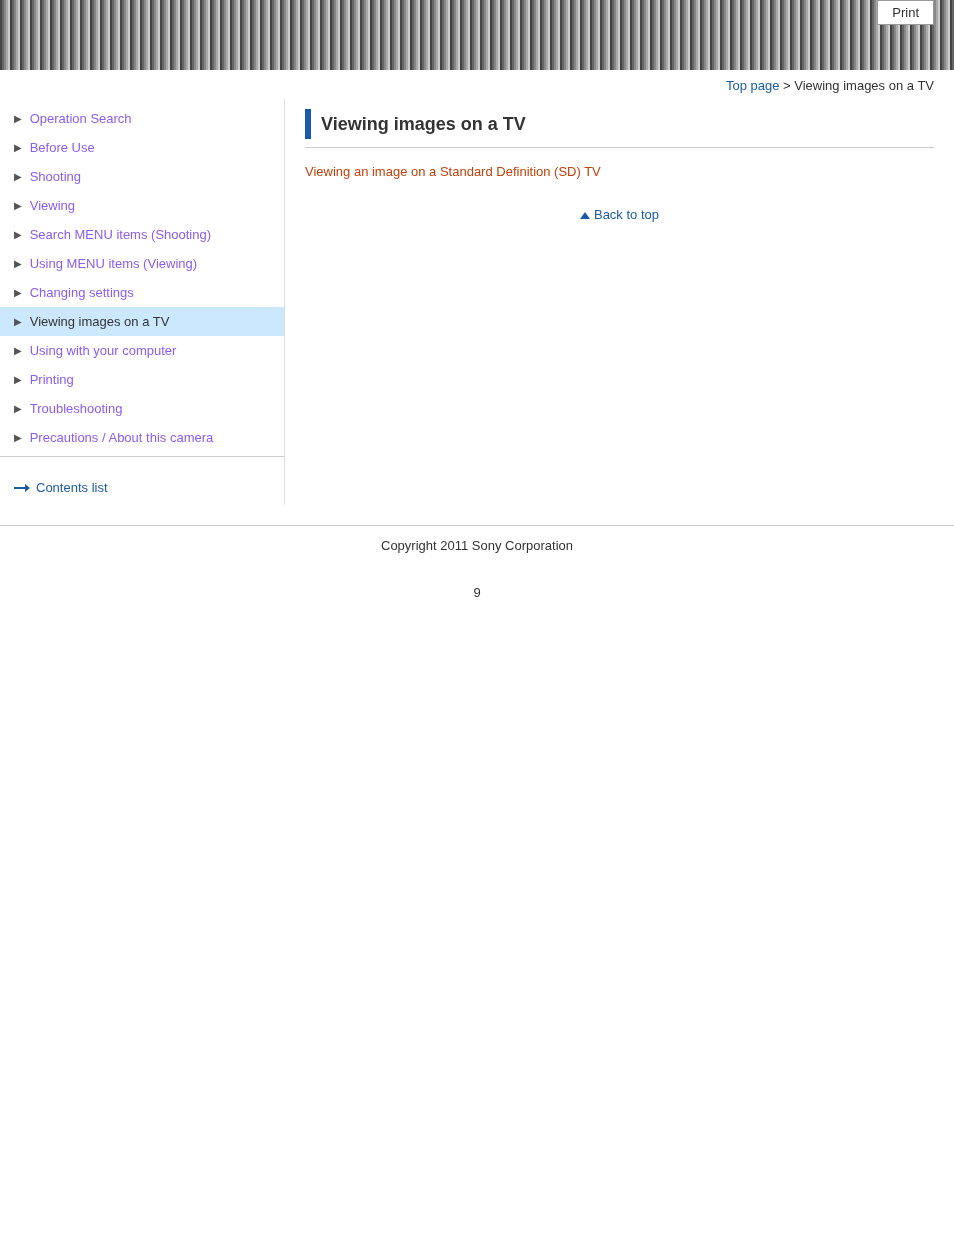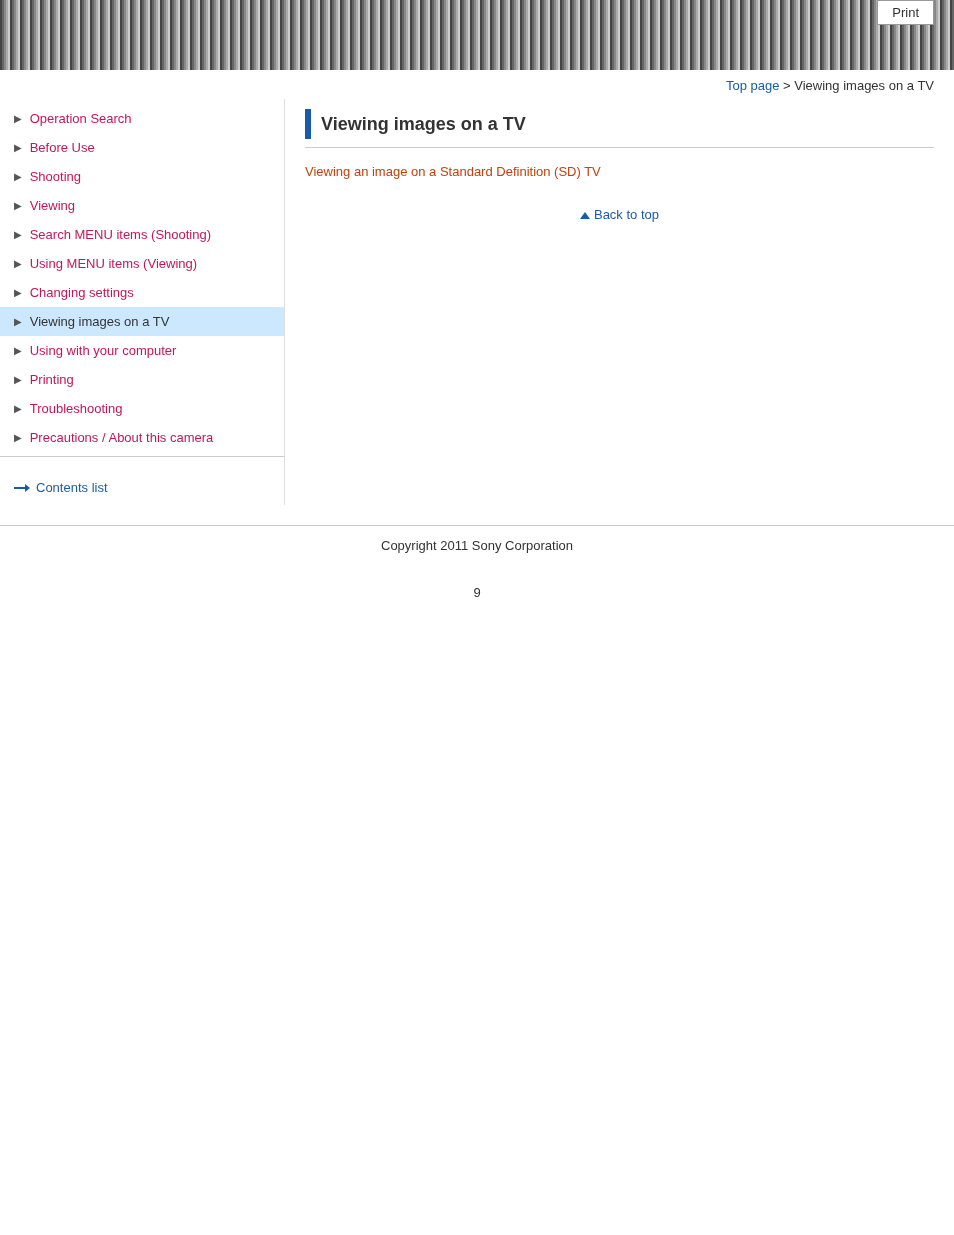--- a/index.html
+++ b/index.html
@@ -87,21 +87,21 @@
     }
 
     .sidebar-item .arrow {
       font-size: 10px;
       color: #555;
       margin-right: 8px;
       display: inline-block;
     }
 
     .sidebar-item a {
-      color: #be185d;
+      color: #8b5cf6;
       text-decoration: none;
     }
 
     .sidebar-item.active a {
       color: #333;
     }
 
     .sidebar-footer {
       padding: 12px 10px 10px 14px;
       border-top: 1px solid #ccc;

